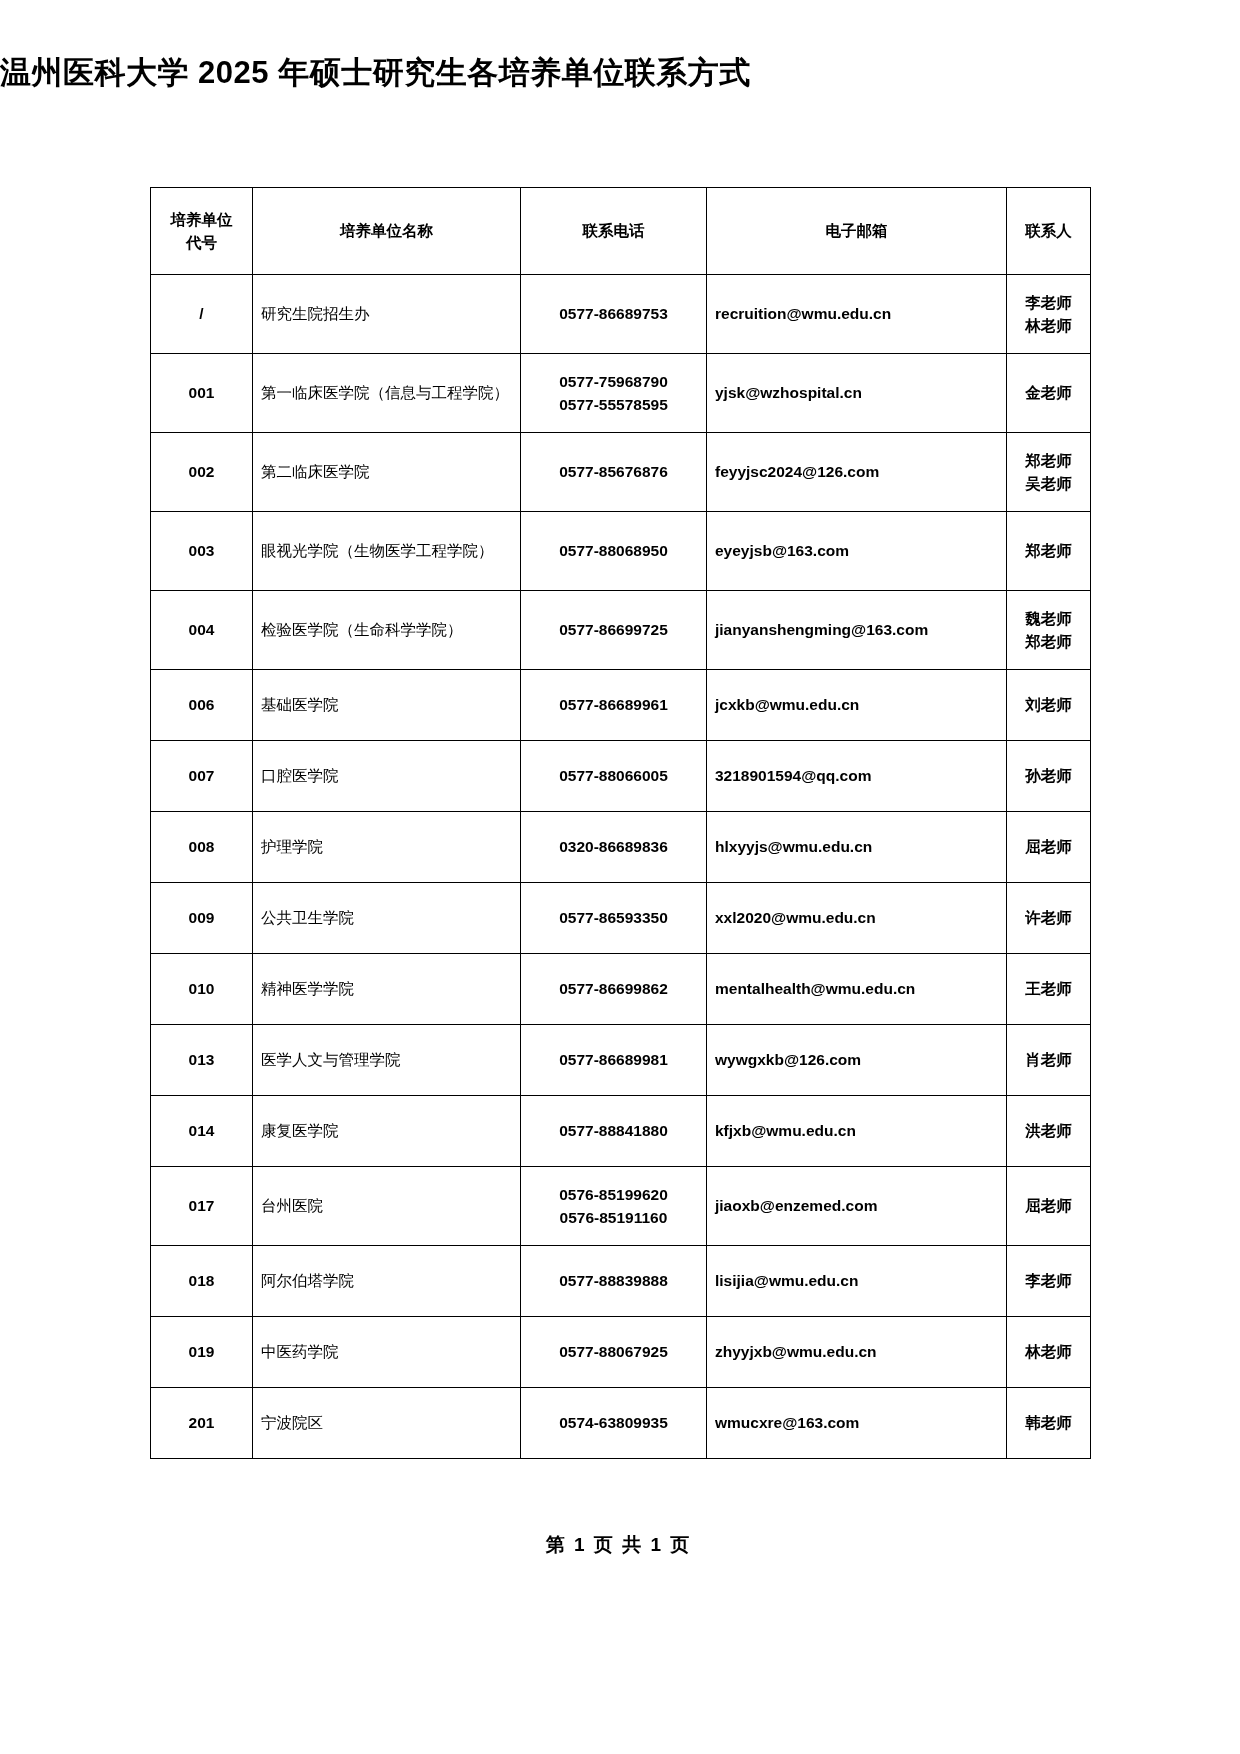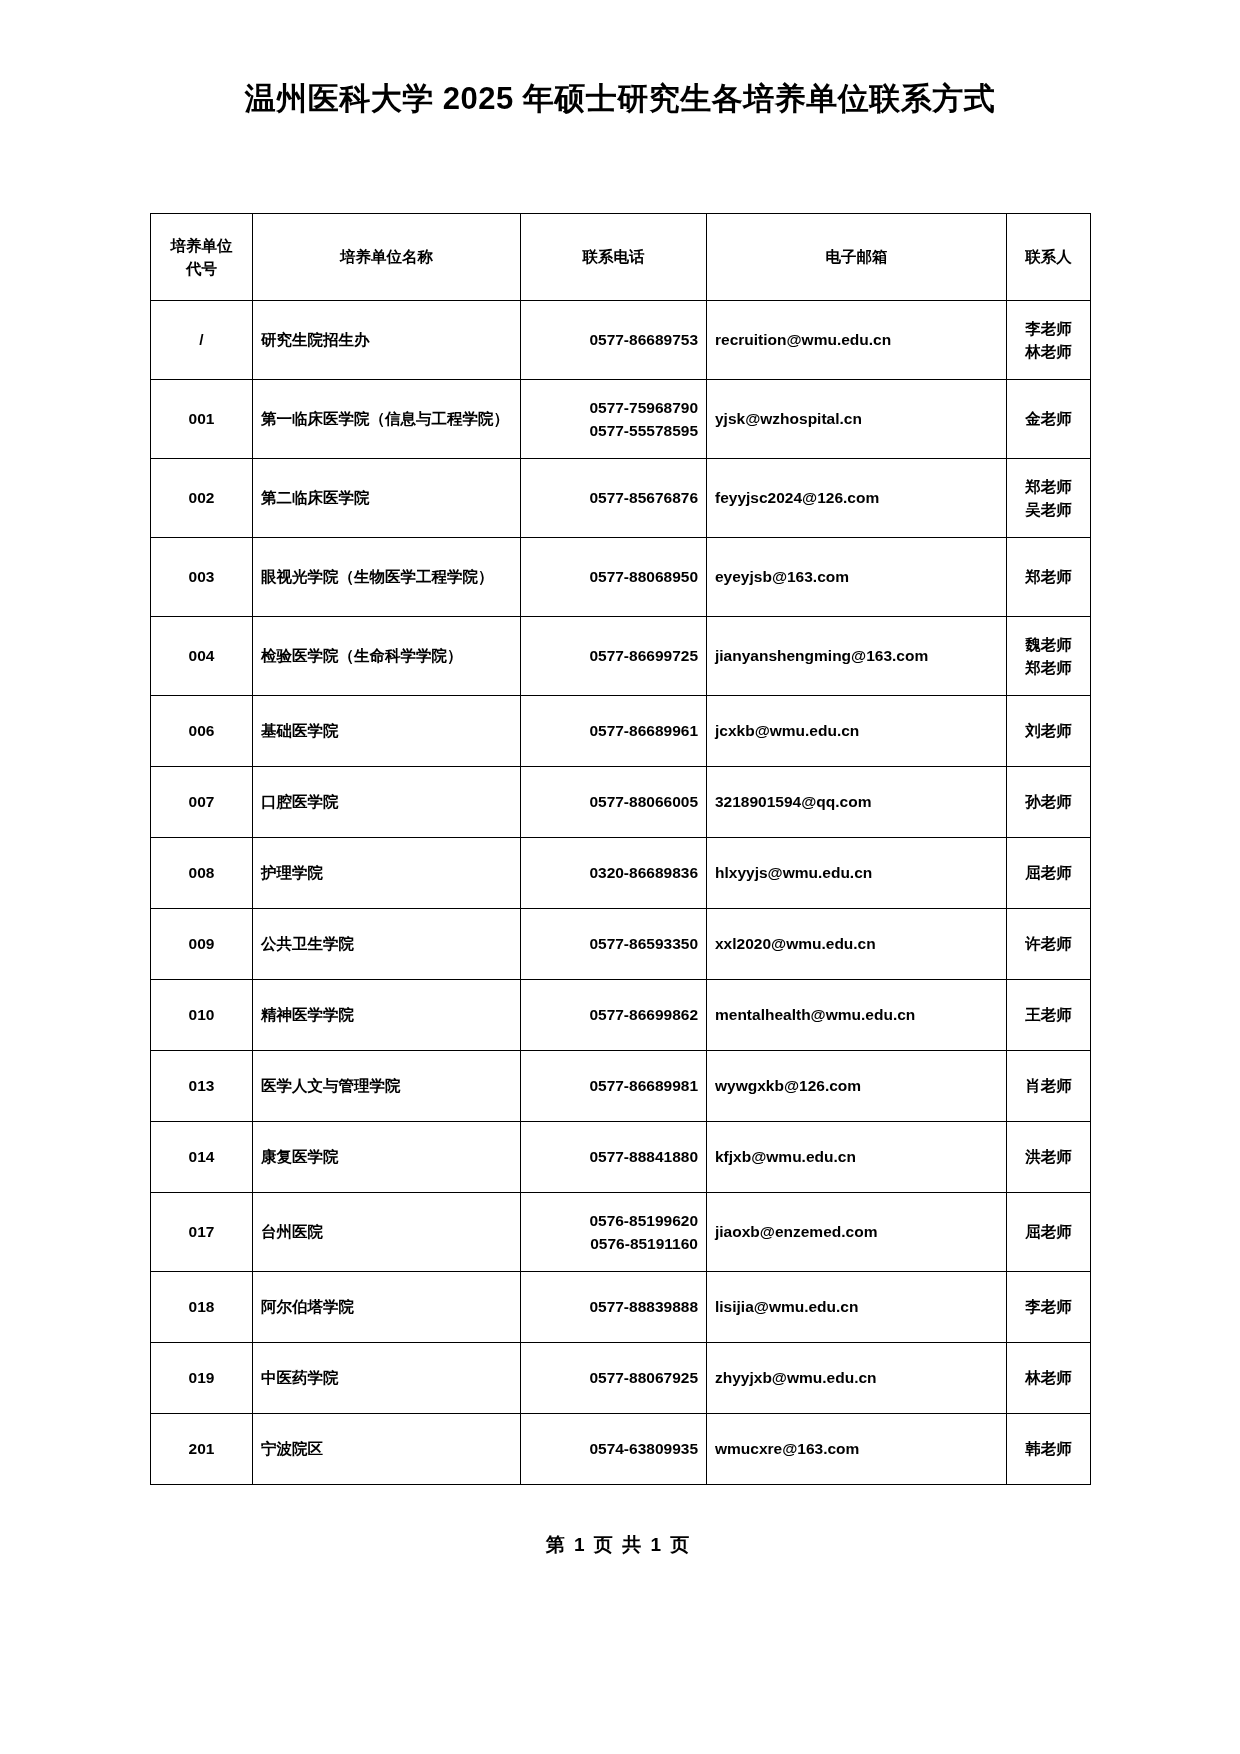--- a/index.html
+++ b/index.html
@@ -17,26 +17,26 @@
     overflow: hidden;
   }
   .page {
     width: 1240px;
     height: 1754px;
     box-sizing: border-box;
     padding: 0;
     position: relative;
   }
   .doc-title {
-    text-align: center;
+    text-align: left;
     font-size: 31px;
     font-weight: bold;
     letter-spacing: 0.5px;
     margin: 0;
-    padding-top: 78px;
+    padding-top: 52px;
     padding-bottom: 0;
     line-height: 1.35;
     white-space: nowrap;
   }
   .table-wrap {
     margin: 0 auto;
     padding-top: 50px;
     width: 940px;
   }
   table.contacts {
@@ -67,25 +67,25 @@
   .col-person { width: 84px; }
 
   td.cell-code {
     text-align: center;
     font-weight: bold;
     font-size: 16px;
   }
   td.cell-name {
     text-align: left;
     padding-left: 14px;
-    font-weight: bold;
+    font-weight: normal;
     font-size: 15px;
   }
   td.cell-phone {
-    text-align: right;
+    text-align: center;
     padding-left: 12px;
     font-weight: bold;
     font-size: 15.5px;
   }
   td.cell-email {
     text-align: left;
     padding-left: 12px;
     font-weight: bold;
     font-size: 15.5px;
     word-break: break-all;

